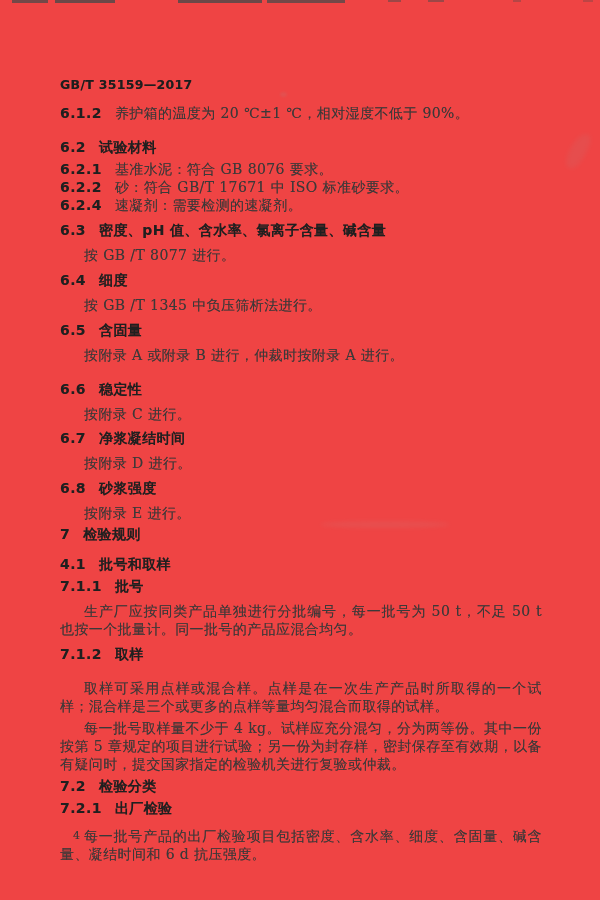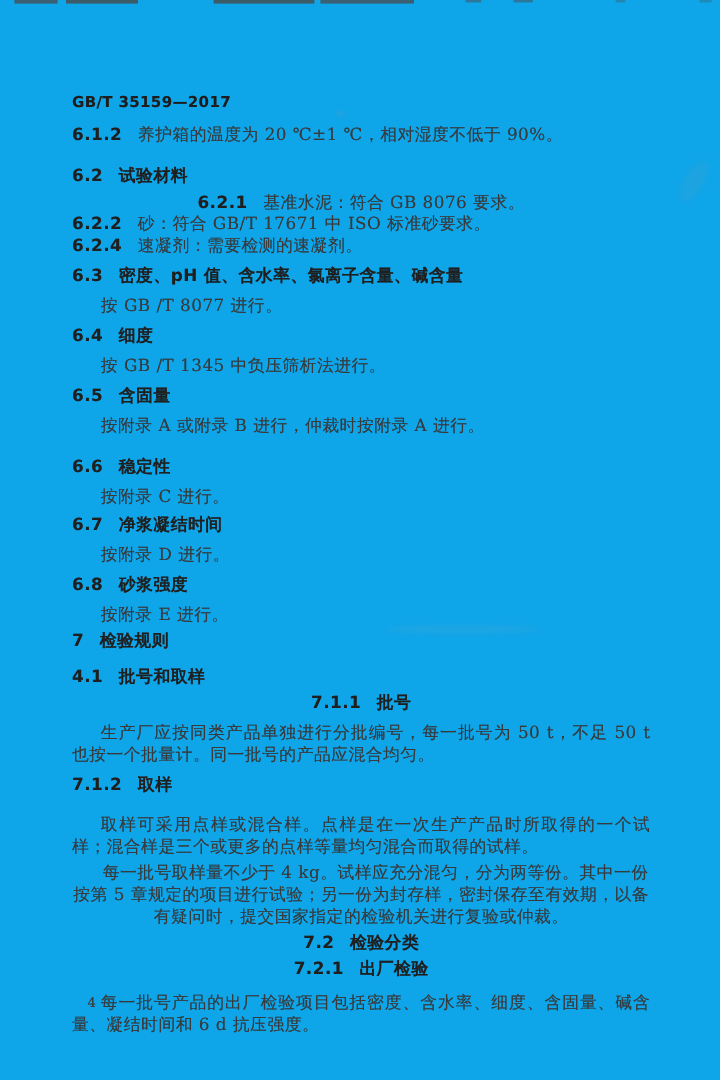--- a/index.html
+++ b/index.html
@@ -1,20 +1,20 @@
 <!DOCTYPE html>
 <html><head>
 <meta charset="utf-8">
 <style>
   html, body { margin: 0; padding: 0; }
   .page {
     position: relative;
     width: 600px;
     height: 900px;
-    background: #0ea5e9;
+    background: #ef4444;
     font-family: "DejaVu Serif", serif;
     color: #333;
     overflow: hidden;
   }
   .content {
     position: absolute;
     left: 60px;
     top: 76px;
     width: 482px;
   }
@@ -74,21 +74,21 @@
   .sm1 { left: 570px; top: 132px; width: 16px; height: 38px;
          background: #9a9a9a; opacity: 0.10; border-radius: 60% 40% 50% 50%;
          transform: rotate(28deg); filter: blur(2px); }
   .sm2 { left: 320px; top: 521px; width: 130px; height: 7px;
          background: #aaaaaa; opacity: 0.10; border-radius: 50%;
          filter: blur(2px); }
   .sm3 { left: 280px; top: 92px; width: 7px; height: 5px;
          background: #999999; opacity: 0.14; border-radius: 50%;
          filter: blur(1px); }
   
-  .mt0 { margin-top: 0; }  .mt4 { margin-top: 4px; text-align: center; }
+  .mt0 { margin-top: 0; }  .mt4 { margin-top: 4px; }
   .mt6 { margin-top: 6px; } .mt7 { margin-top: 7px; }  .mt8 { margin-top: 16px; }
   .mt10 { margin-top: 10px; } .mt12 { margin-top: 12px; } .mt18 { margin-top: 3px; }
 </style>
 </head>
 <body>
 
 <div class="page">
 
   <div class="top-artifact ta1"></div>
   <div class="top-artifact ta2"></div>

